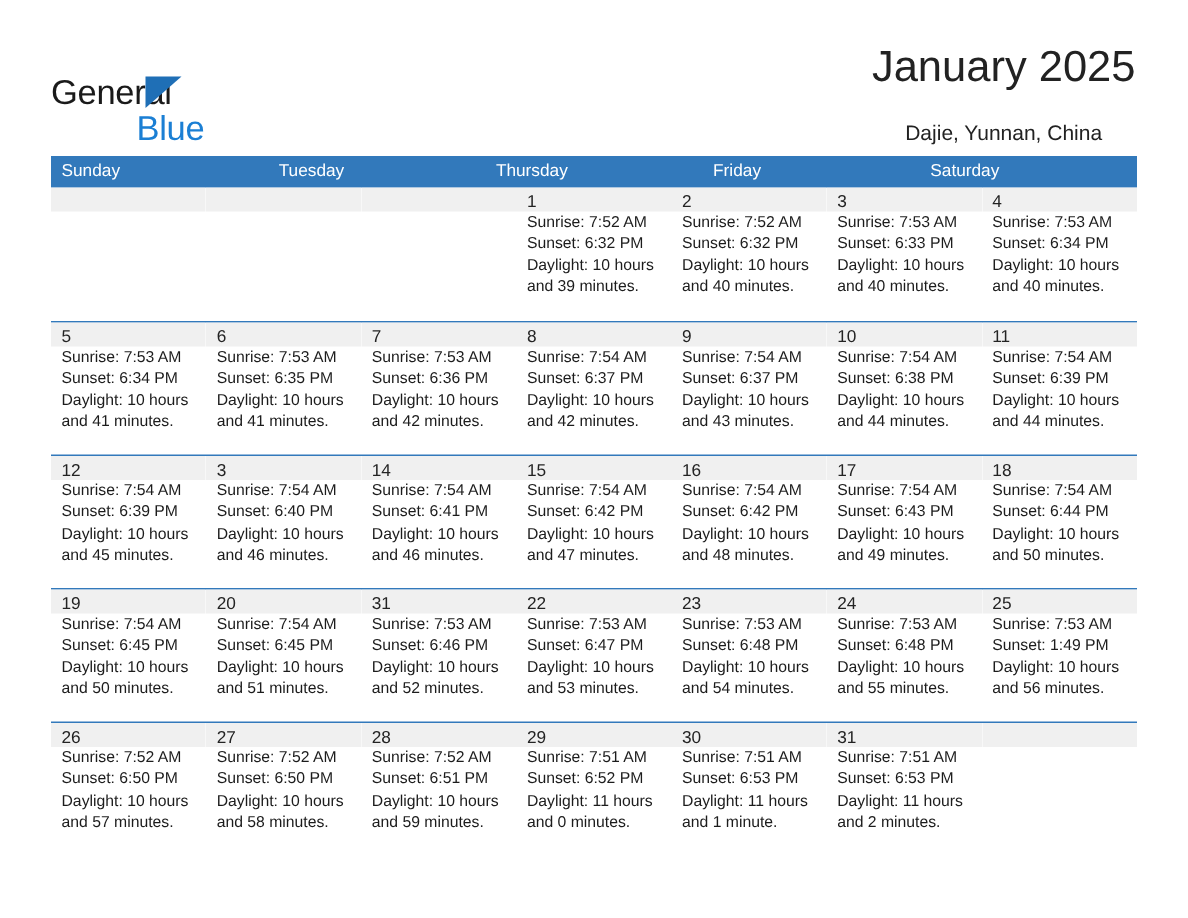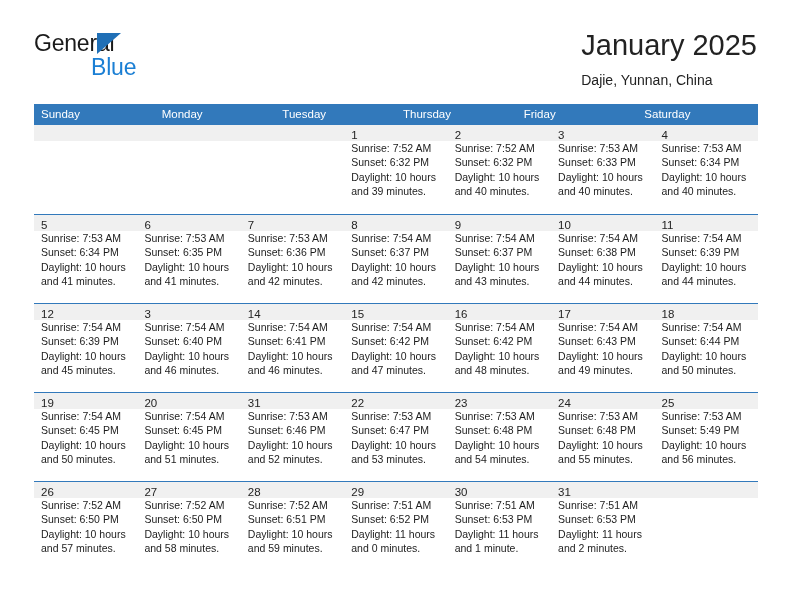--- a/index.html
+++ b/index.html
@@ -25,21 +25,21 @@
   .page-header {
     position: absolute;
     left: 0;
     top: 0;
     width: 792px;
     height: 104px;
   }
   .brand {
     position: absolute;
     left: 34px;
-    top: 30px;
+    top: 48px;
     width: 240px;
     height: 50px;
   }
   .brand-row1 {
     position: relative;
     height: 26px;
     line-height: 26px;
   }
   .brand-general {
     position: absolute;
@@ -67,33 +67,33 @@
     letter-spacing: -0.2px;
     color: #1b7fd4;
     font-family: "Liberation Sans", sans-serif;
     text-align: center;
   }
 
   .title-block {
     position: absolute;
     right: 35px;
     top: 28px;
-    text-align: left;
+    text-align: center;
   }
   .cal-title {
     font-size: 29px;
     color: #222222;
     line-height: 34px;
     white-space: nowrap;
   }
   .cal-subtitle {
     font-size: 14px;
     color: #222222;
     line-height: 20px;
-    margin-top: 8px;
+    margin-top: 16px;
     white-space: nowrap;
   }
 
   
   .calendar {
     position: absolute;
     left: 34px;
     top: 104px;
     width: 724px;
   }
@@ -172,21 +172,20 @@
     <div class="title-block">
       <div class="cal-title">January 2025</div>
       <div class="cal-subtitle">Dajie, Yunnan, China</div>
     </div>
 
   </div>
 
   <div class="calendar">
     <div class="dow-row" id="dow-row">
         <div class="dow-cell">Sunday</div>
-        <div class="dow-cell">Monday</div>
         <div class="dow-cell">Tuesday</div>
         <div class="dow-cell">Thursday</div>
         <div class="dow-cell">Friday</div>
         <div class="dow-cell">Saturday</div>
       </div>
     <div id="weeks-container">
         <div class="week-row first">
           <div class="day-cell empty">
             <div class="day-num-band"><span class="day-num"></span></div>
           </div>
@@ -415,21 +414,21 @@
               <div class="day-line">Sunrise: 7:53 AM</div>
               <div class="day-line">Sunset: 6:48 PM</div>
               <div class="day-line">Daylight: 10 hours</div>
               <div class="day-line">and 55 minutes.</div>
             </div>
           </div>
           <div class="day-cell">
             <div class="day-num-band"><span class="day-num">25</span></div>
             <div class="day-body">
               <div class="day-line">Sunrise: 7:53 AM</div>
-              <div class="day-line">Sunset: 5:49 PM</div>
+              <div class="day-line">Sunset: 1:49 PM</div>
               <div class="day-line">Daylight: 10 hours</div>
               <div class="day-line">and 56 minutes.</div>
             </div>
           </div>
         </div>
         <div class="week-row">
           <div class="day-cell">
             <div class="day-num-band"><span class="day-num">26</span></div>
             <div class="day-body">
               <div class="day-line">Sunrise: 7:52 AM</div>

